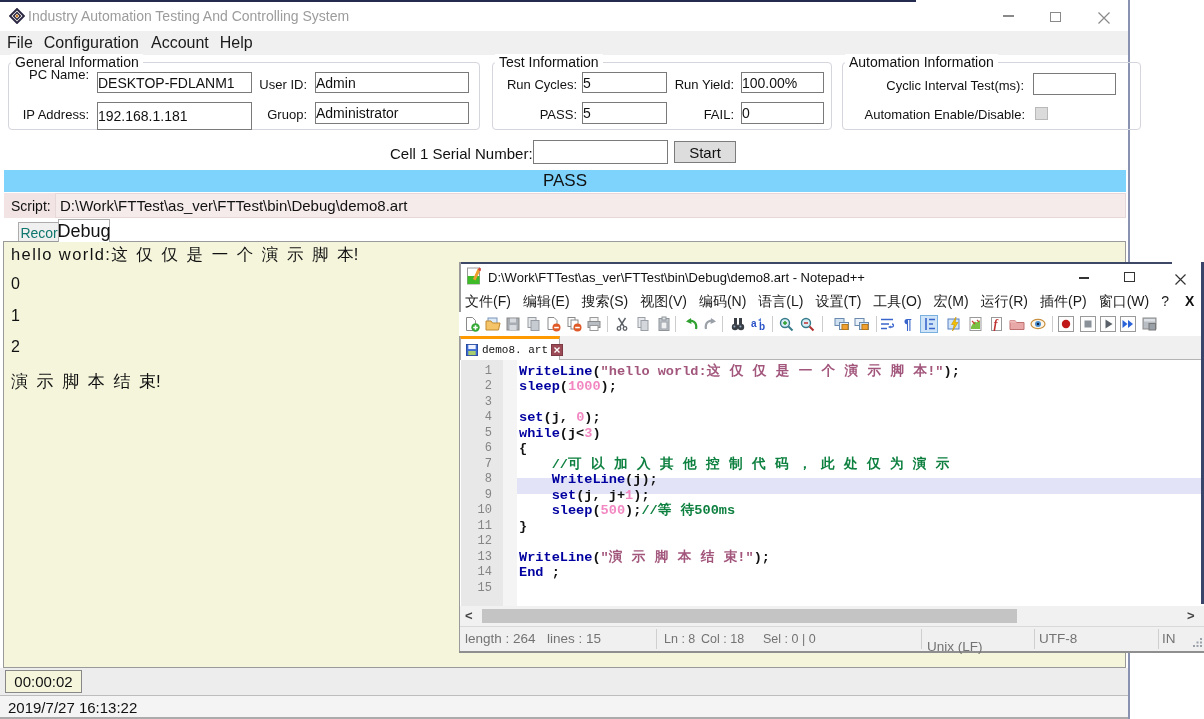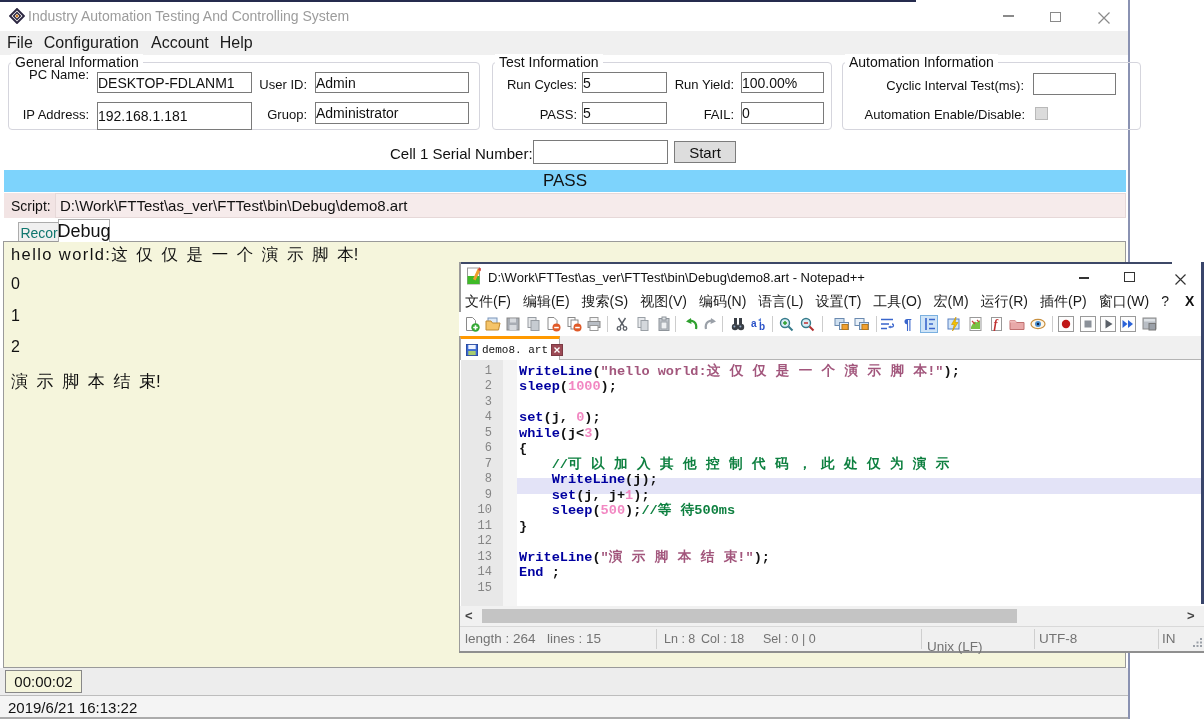--- a/index.html
+++ b/index.html
@@ -96,21 +96,21 @@
   <div class="lbl" style="left:11px;top:244px;font-size:16.5px;letter-spacing:1.4px">hello world:<span class="y">这仅仅是一个演示脚本</span>!</div>
   <div class="lbl" style="left:11px;top:275px;font-size:16px">0</div>
   <div class="lbl" style="left:11px;top:307px;font-size:16px">1</div>
   <div class="lbl" style="left:11px;top:338px;font-size:16px">2</div>
   <div class="lbl" style="left:11px;top:370px;font-size:17px"><span class="y">演示脚本结束</span>!</div>
 
   <div class="abs" style="left:0;top:668px;width:1128px;height:27px;background:#ededed"></div>
   <div class="abs" style="left:5px;top:670px;width:77px;height:23px;background:#f5f5dc;border:1px solid #888;display:flex;align-items:center;justify-content:center;font-size:15px;color:#111">00:00:02</div>
 
   <div class="abs" style="left:0;top:695px;width:1128px;height:24px;background:#f4f4f4;border-top:1px solid #bdbdbd"></div>
-  <div class="lbl" style="left:8px;top:699px;font-size:15px">2019/6/21 16:13:22</div>
+  <div class="lbl" style="left:8px;top:699px;font-size:15px">2019/7/27 16:13:22</div>
   <div class="abs" style="left:0;top:717px;width:1128px;height:2px;background:#ababab"></div>
 </div>
 
 <div class="abs" id="npp" style="left:459px;top:262px;width:745px;height:391px;background:#fff">
   <div class="abs" style="left:0;top:0;width:713px;height:2px;background:#3d4867"></div>
   <div class="abs" style="left:0;top:0;width:1.5px;height:391px;background:#9b9b9b"></div>
   <div class="abs" style="left:0;top:389px;width:746px;height:2px;background:#8f8f8f"></div>
 
   <div class="abs" style="left:8px;top:5px;width:14px;height:18px">
     <svg width="14" height="18" viewBox="0 0 14 18">

